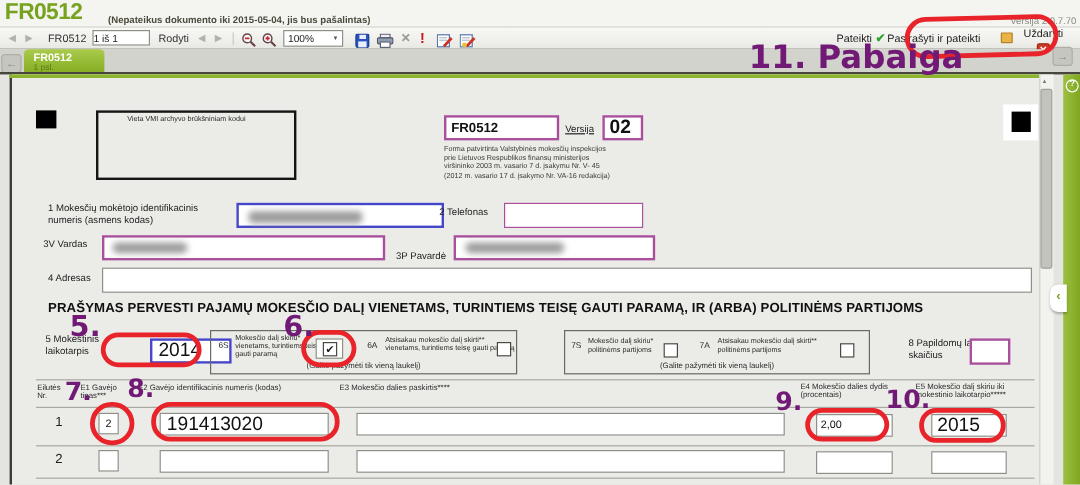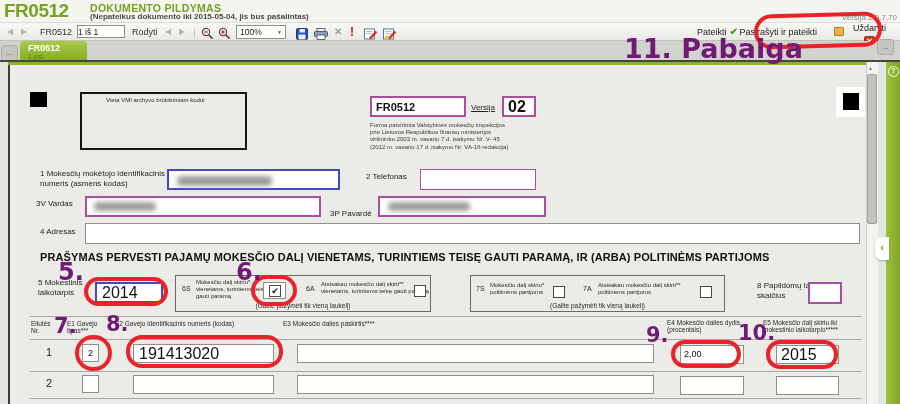--- a/index.html
+++ b/index.html
@@ -62,21 +62,21 @@
                    text-align:center; line-height:21px; box-shadow:0 1px 2px rgba(0,0,0,.25); }
 
   
   .lbl { font-size:8px; color:#1c1c1c; line-height:9.5px; }
   .tinylbl { font-size:6px; color:#2a2a2a; line-height:7px; }
   .note { font-size:6.5px; color:#2a2a2a; }
   .field { position:absolute; background:#fff; font-size:16px; color:#111; }
   .b-gray { border:1px solid #8f8f89; }
   .b-purple { border:2px solid #a8509c; }
   .b-purple1 { border:1px solid #a8509c; }
-  .b-blue { border:2px solid #4646c8; }
+  .b-blue { border:2px solid #4646c8;margin-left:30px; }
   .blackbox { position:absolute; border:2px solid #141414; }
   .fid-square { position:absolute; background:#000; }
   .blurbar { position:absolute; background:#9c9c9c; filter:blur(2.5px); border-radius:4px; height:10px; }
   .hline { position:absolute; height:1px; background:#a8a8a2; }
   .formtitle { font-size:11px; font-weight:bold; color:#101010; letter-spacing:0.1px; }
   .groupbox { position:absolute; border:1px solid #6a6a64; }
   .cb { position:absolute; width:12px; height:12px; background:#fff; border:1px solid #4a4a44;
         font-size:9px; line-height:11px; text-align:center; color:#1a1a1a; }
   .cbcell { position:absolute; width:23px; height:17px; background:#fdfdfb; border:1px solid #8f8f89; }
   .rownum { font-size:11px; color:#222; }
@@ -85,21 +85,20 @@
   .ann { position:absolute; color:#701a75; font-weight:bold; font-family:"DejaVu Sans", sans-serif; z-index:60;text-align:right; }
   .oval { position:absolute; border:4px solid #e8232a; border-radius:16px; z-index:55; pointer-events:none; }
 </style>
 </head>
 <body>
 
 <div id="screen">
 
   <div id="appheader">
     <span class="abs brand" style="left:4px; top:0px;">FR0512</span>
-    <span class="abs apptitle" style="left:90px; top:2px;">DOKUMENTO PILDYMAS</span>
     <span class="abs appsub" style="left:90px; top:12px;">(Nepateikus dokumento iki 2015-05-04, jis bus pašalintas)</span>
     <span class="abs version" style="right:3px; top:13px;">Versija 2.0.7.70</span>
   </div>
 
   <div id="toolbar">
     <span class="tb tb-arrow" style="left:7px;">◀</span>
     <span class="tb tb-arrow" style="left:21px;">▶</span>
     <span class="tb" style="left:40px;">FR0512</span>
     <div class="tb tb-input" style="left:77px; top:2px; width:48px;">1 iš 1</div>
     <span class="tb" style="left:132px;">Rodyti</span>

